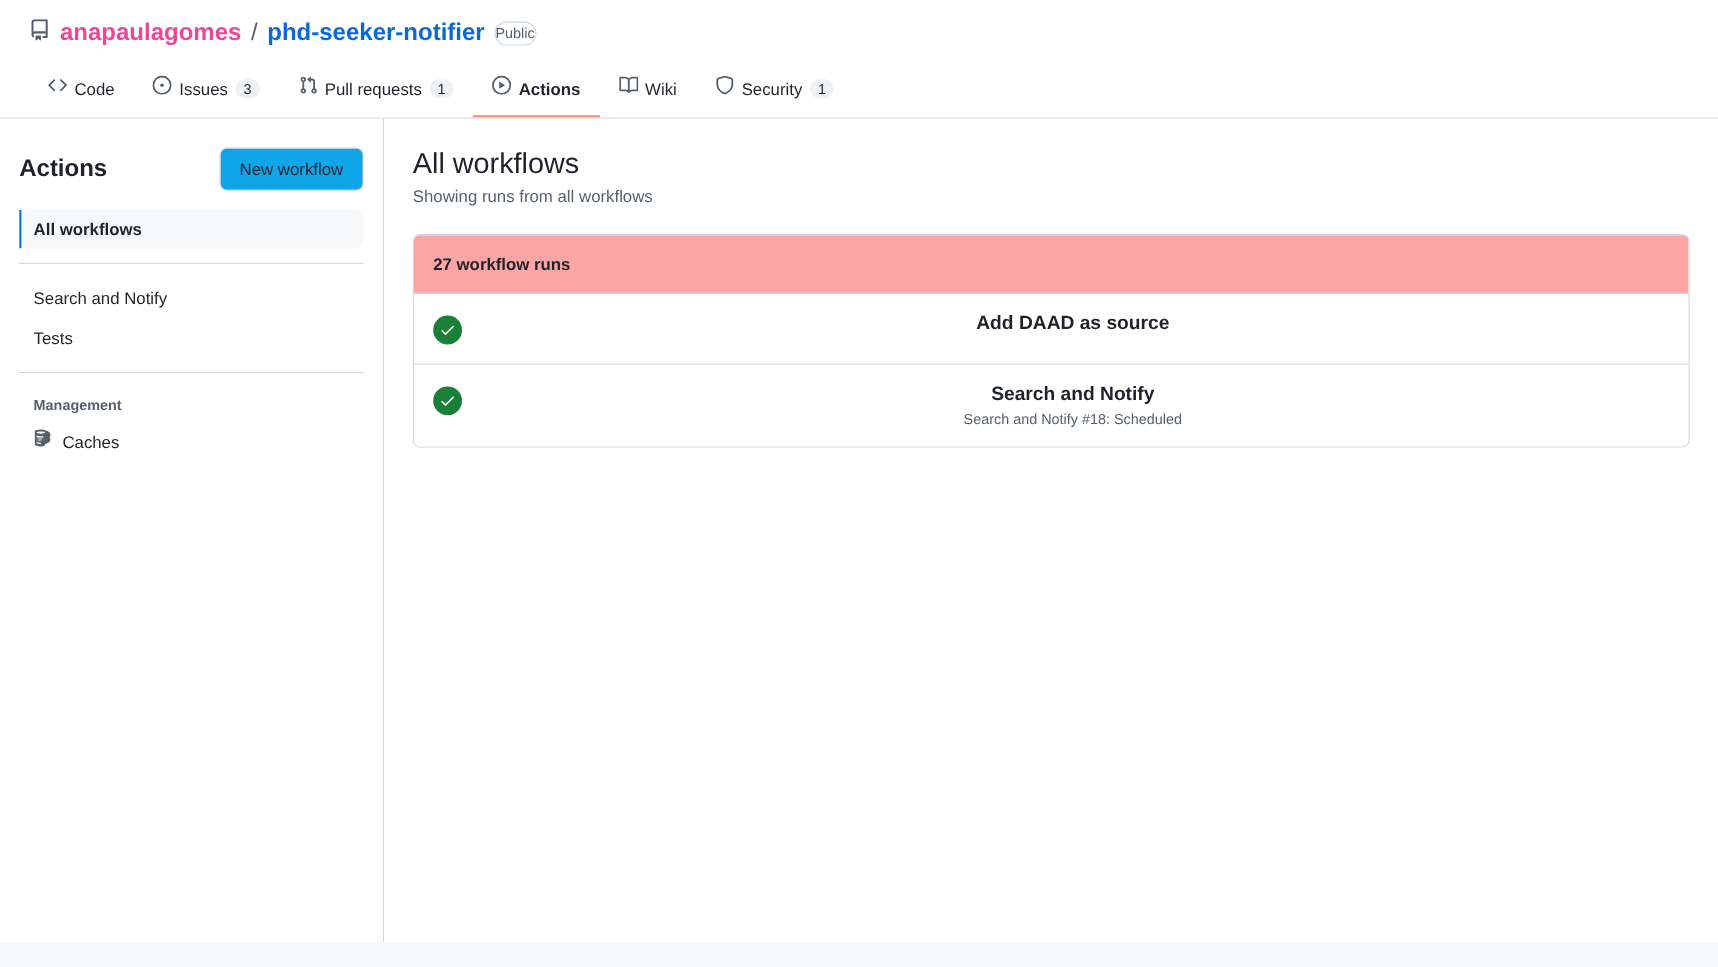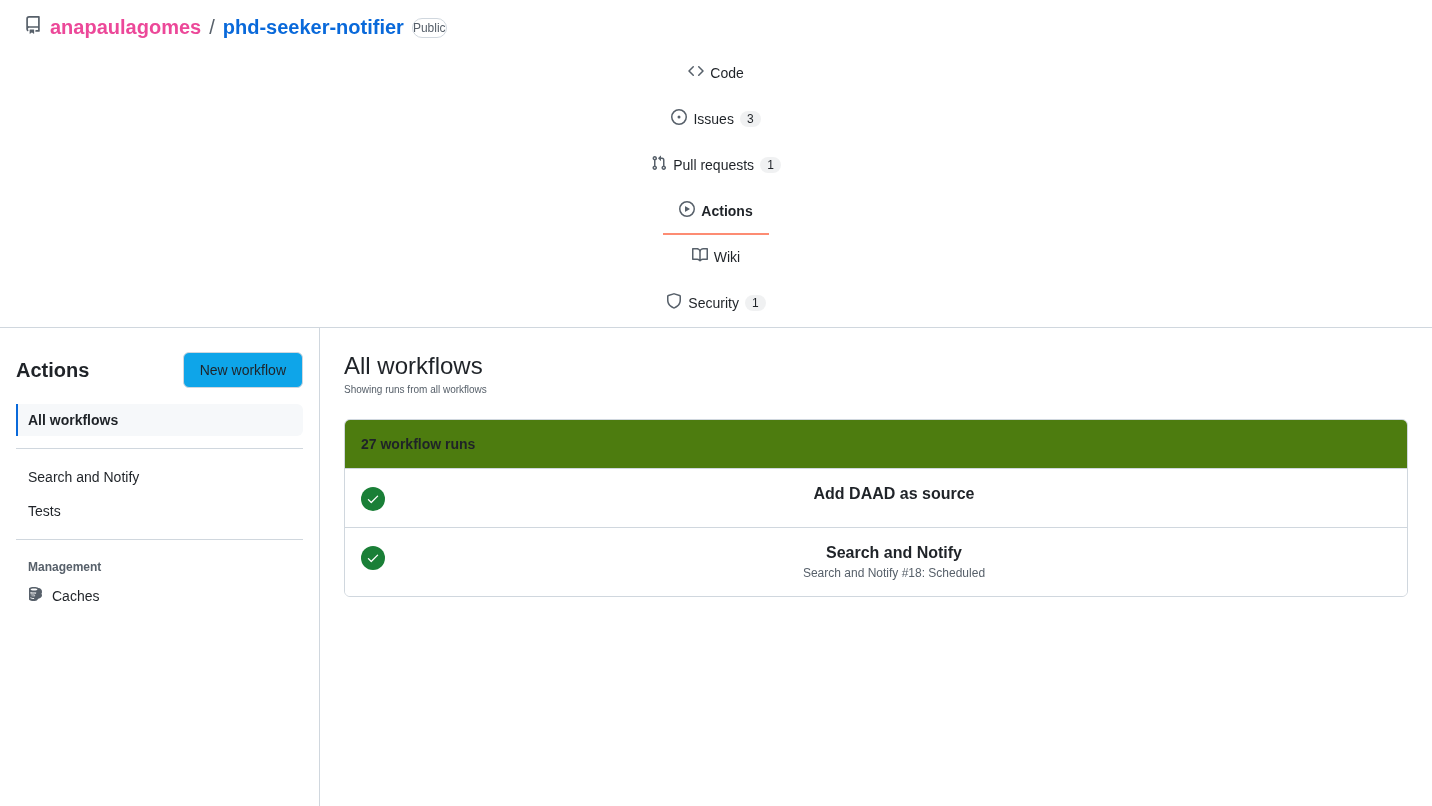--- a/index.html
+++ b/index.html
@@ -49,24 +49,23 @@
       padding: 2px 0;
       font-size: 12px;
       font-weight: 500;
       color: #57606a;
       background: #fff;
     }
 
     
     .repo-nav {
       display: flex;
-      align-items: center;
+      align-items: flex-end;
       gap: 0;
       overflow: hidden;
-      flex-direction: column;
     }
     .nav-tab {
       display: flex;
       align-items: center;
       gap: 6px;
       padding: 12px 16px;
       font-size: 14px;
       color: #1f2328;
       text-decoration: none;
       border-bottom: 2px solid transparent;
@@ -190,35 +189,35 @@
       background: #ffffff;
     }
 
     .content-title {
       font-size: 24px;
       font-weight: 400;
       color: #1f2328;
       margin-bottom: 4px;
     }
     .content-subtitle {
-      font-size: 10px;
+      font-size: 14px;
       color: #57606a;
       margin-bottom: 24px;
     }
 
     
     .workflows-card {
       border: 1px solid #d0d7de;
       border-radius: 6px;
       overflow: hidden;
     }
 
     .workflows-card-header {
       padding: 16px;
-      background: #4d7c0f;
+      background: #fca5a5;
       border-bottom: 1px solid #d0d7de;
     }
     .workflows-count {
       font-size: 14px;
       font-weight: 600;
       color: #1f2328;
     }
 
     .workflow-run-item {
       display: flex;

